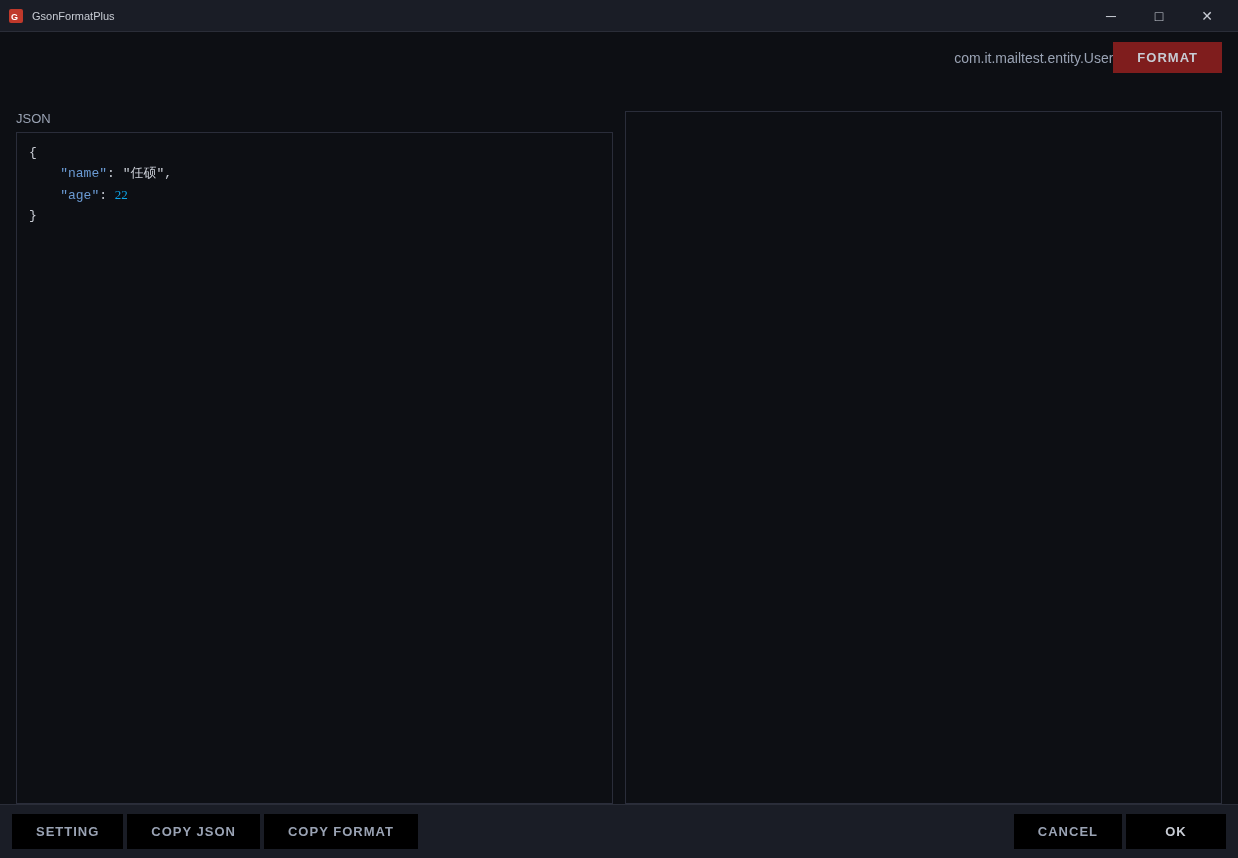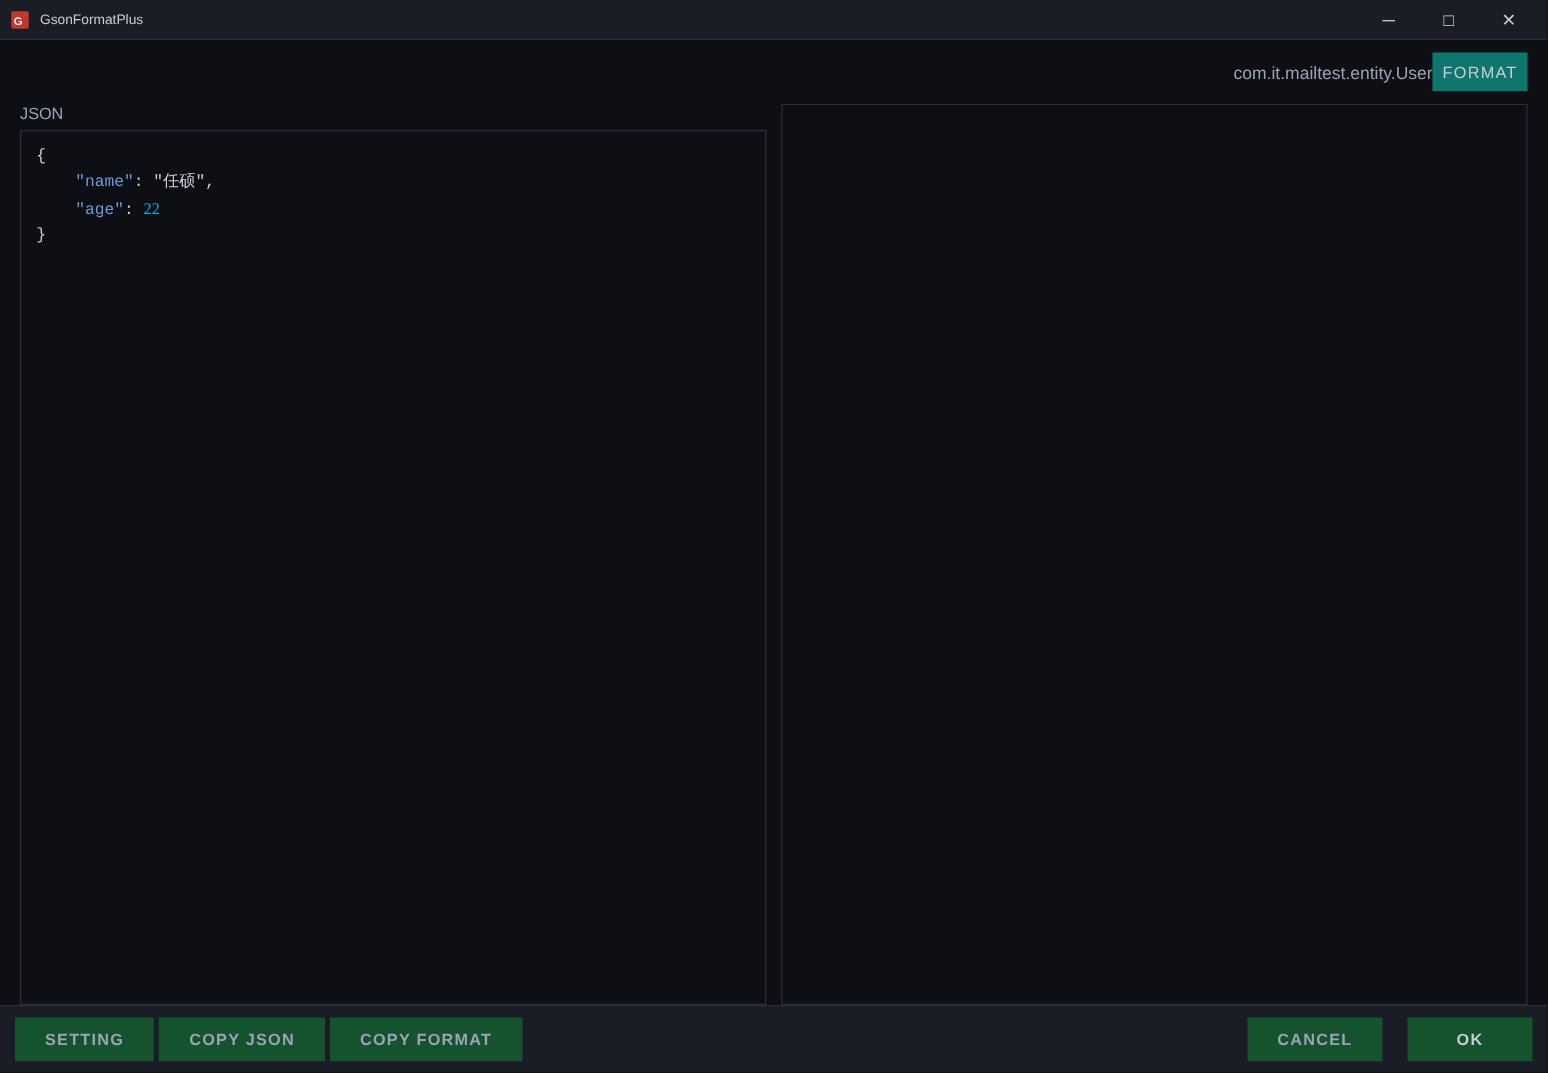--- a/index.html
+++ b/index.html
@@ -83,37 +83,38 @@
       padding: 10px 16px;
       flex-shrink: 0;
     }
 
     .entity-name {
       font-size: 14px;
       color: #9aa3b4;
     }
 
     .format-btn {
-      background: #0f766e;
+      background: #7f1d1d;
       border: none;
       color: #c8ccd4;
-      padding: 8px 8px;
-      font-size: 13px;
-      font-weight: normal;
+      padding: 8px 24px;
+      font-size: 13px;
+      font-weight: bold;
       letter-spacing: 1px;
       cursor: pointer;
     }
 
     
     .main-content {
       display: flex;
       flex: 1;
       padding: 0 16px 0 16px;
       gap: 12px;
       overflow: hidden;
+      margin-top: 28px;
     }
 
     
     .panel {
       display: flex;
       flex-direction: column;
       flex: 1;
       min-width: 0;
     }
 
@@ -169,37 +170,37 @@
       border-top: 1px solid #2a2d38;
     }
 
     .bottom-left {
       display: flex;
       gap: 4px;
     }
 
     .bottom-right {
       display: flex;
-      gap: 20px;
+      gap: 4px;
     }
 
     .bottom-btn {
-      background: #14532d;
+      background: #000000;
       border: none;
       color: #9aa3b4;
       padding: 10px 24px;
       font-size: 13px;
       font-weight: bold;
       letter-spacing: 1px;
       cursor: pointer;
       min-width: 100px;
     }
 
     .bottom-btn.ok-btn {
-      background: #14532d;
+      background: #000000;
       color: #c8ccd4;
     }
   </style>
 </head>
 <body>
 
 <div class="title-bar">
   <div class="title-bar-left">
     <div class="app-icon">
       <svg viewBox="0 0 16 16" xmlns="http://www.w3.org/2000/svg">

